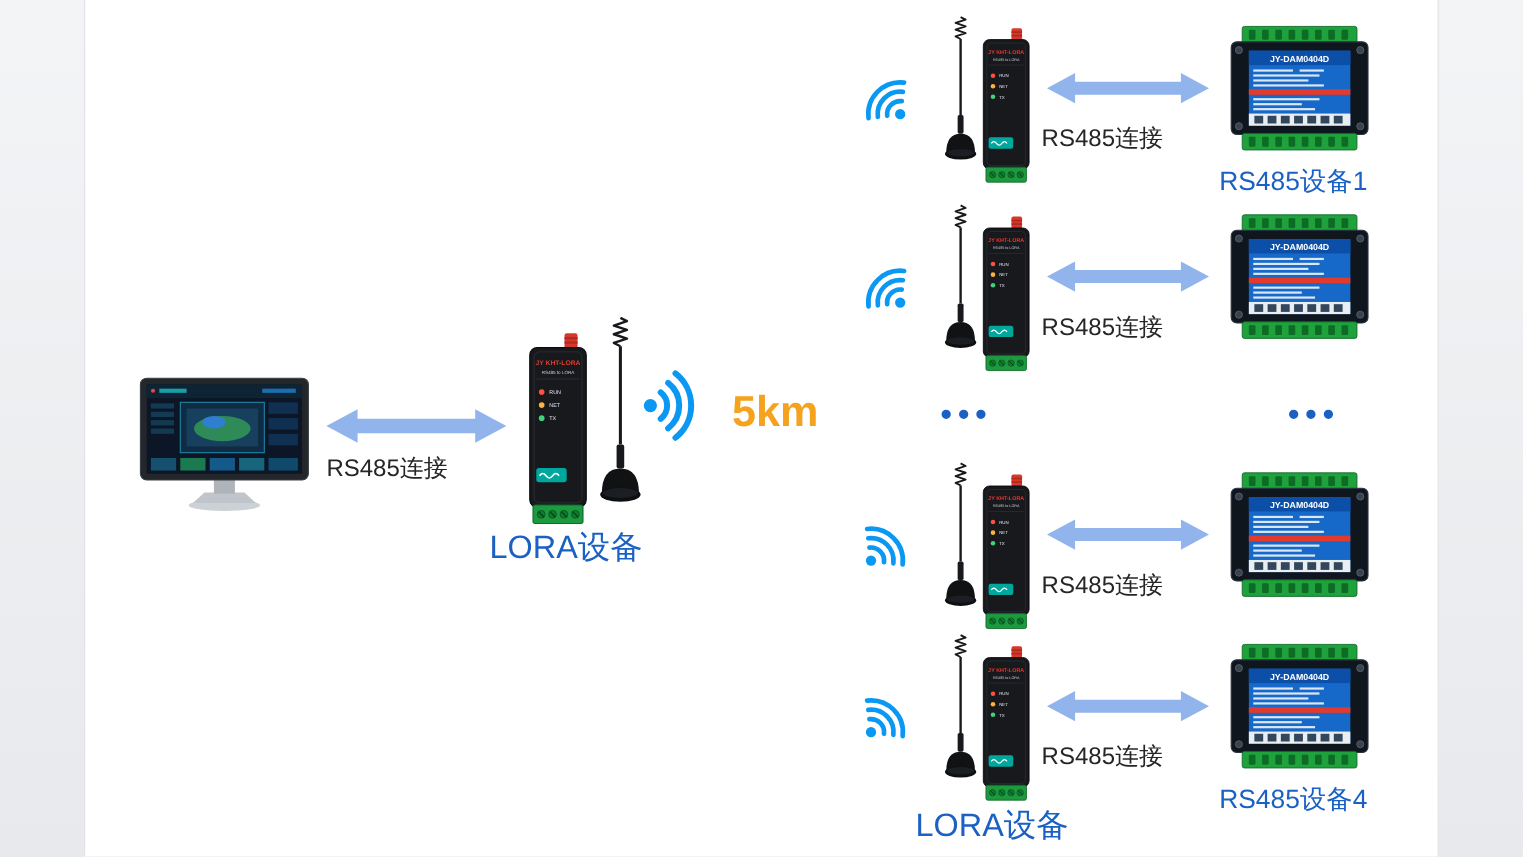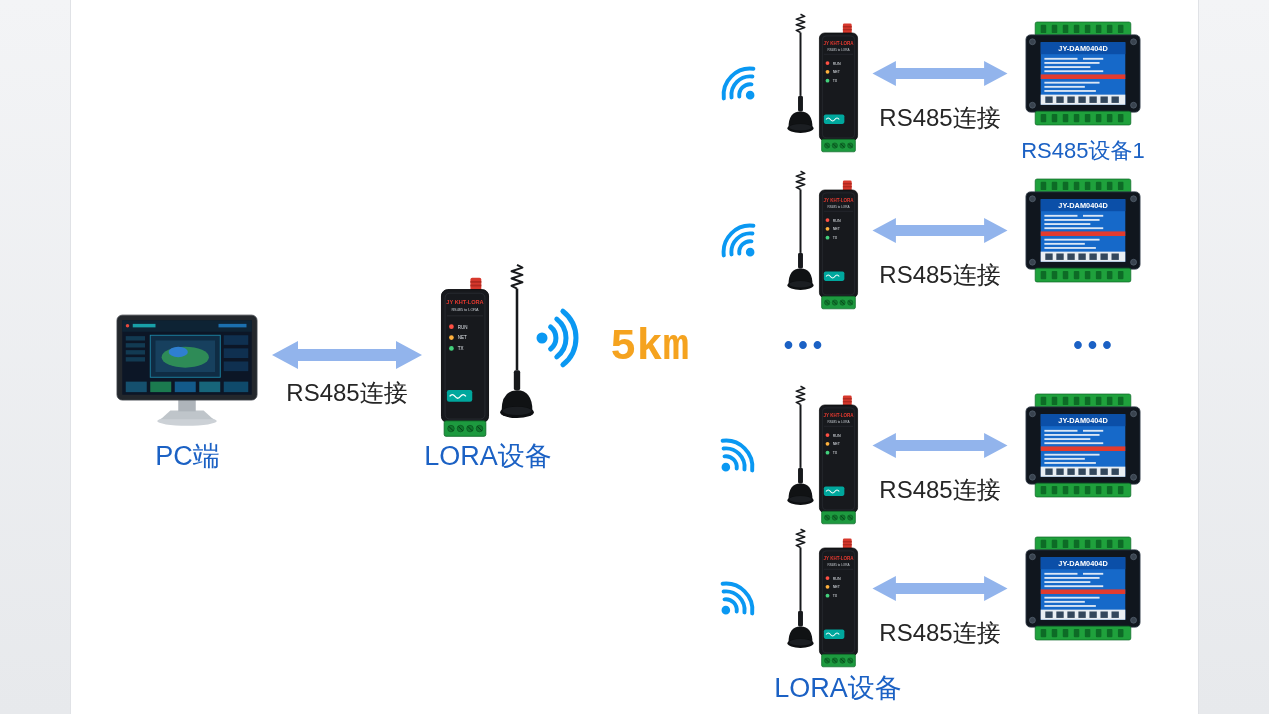--- a/index.html
+++ b/index.html
@@ -2,24 +2,24 @@
 <html style="--label_blue: #1b61c4; --link_text: #262626; --distance_orange: #f5a31f; --arrow_blue: #92b4ec; --wifi_blue: #0a98f2;"><head>
 <meta charset="utf-8">
 <style>
   * { margin:0; padding:0; box-sizing:border-box; }
   html,body { background:#e9ebee; }
   body { font-family:"Liberation Sans","DejaVu Sans",sans-serif; }
   .stage { position:relative; width:1269px; height:714px; background:linear-gradient(#f3f4f6,#e7e9ec); overflow:hidden; }
   .panel { position:absolute; left:70px; top:0; width:1129px; height:714px; background:#ffffff;
            border-left:1px solid #e0e2e6; border-right:1px solid #e0e2e6; }
   .abs { position:absolute; }
-  .label-blue { color:var(--label_blue,#1b61c4); font-size:27px; text-align:center; white-space:nowrap; }
+  .label-blue { color:var(--label_blue,#1b61c4); font-size:27px; text-align:left; white-space:nowrap; }
   .label-blue.small { font-size:22px; }
-  .label-link { color:var(--link_text,#262626); font-size:24px; text-align:center; white-space:nowrap; }
-  .distance { color:var(--distance_orange,#f5a31f); font-size:44px; font-weight:bold; white-space:nowrap;font-family:Liberation Mono, monospace; }
+  .label-link { color:var(--link_text,#262626); font-size:20px; text-align:left; white-space:nowrap; }
+  .distance { color:var(--distance_orange,#f5a31f); font-size:36px; font-weight:bold; white-space:nowrap; }
   .dots { color:var(--label_blue,#1b61c4); font-size:27px; font-weight:bold; letter-spacing:5px; text-align:center; }
   svg.icon { display:block; overflow:visible; }
   .row { position:absolute; left:700px; width:470px; height:160px; }
 </style>
 </head>
 <body>
 
 <svg width="0" height="0" style="position:absolute" aria-hidden="true">
   <defs>
 
@@ -172,21 +172,20 @@
 
   </defs>
 </svg>
 
 <div class="stage">
   <div class="panel"></div>
 
   <svg class="icon abs" style="left:117px;top:315px;width:140px;height:114px" viewBox="0 0 160 130">
       <use href="#g-monitor"></use>
     </svg>
-  <div class="abs label-blue" style="left:120px;top:438px;width:135px">PC端</div>
 
   <svg class="icon abs" style="left:272px;top:340px;width:150px;height:30px" viewBox="0 0 150 30">
       <use href="#g-arrow"></use>
     </svg>
   <div class="abs label-link" style="left:272px;top:377px;width:150px">RS485连接</div>
 
   <svg class="icon abs" style="left:436px;top:276px;width:58px;height:163px" viewBox="0 0 64 180">
       <use href="#g-lora"></use>
     </svg>
   <svg class="icon abs" style="left:497px;top:262px;width:40px;height:164px" viewBox="0 0 44 180">
@@ -270,16 +269,17 @@
     <svg class="icon abs" style="left:115px;top:14px;width:47px;height:132px" viewBox="0 0 64 180">
         <use href="#g-lora"></use>
       </svg>
     <svg class="icon abs" style="left:172px;top:52px;width:136px;height:27px" viewBox="0 0 150 30">
         <use href="#g-arrow"></use>
       </svg>
     <div class="abs label-link" style="left:168px;top:94px;width:144px">RS485连接</div>
     <svg class="icon abs" style="left:326px;top:14px;width:114px;height:103px" viewBox="0 0 124 112">
         <use href="#g-rs485"></use>
       </svg>
+    <div class="abs label-blue small" style="left:316px;top:128px;width:134px">RS485设备4</div>
   </div>
 
   <div class="abs label-blue" style="left:763px;top:670px;width:150px">LORA设备</div>
 </div>
 
 </body></html>

